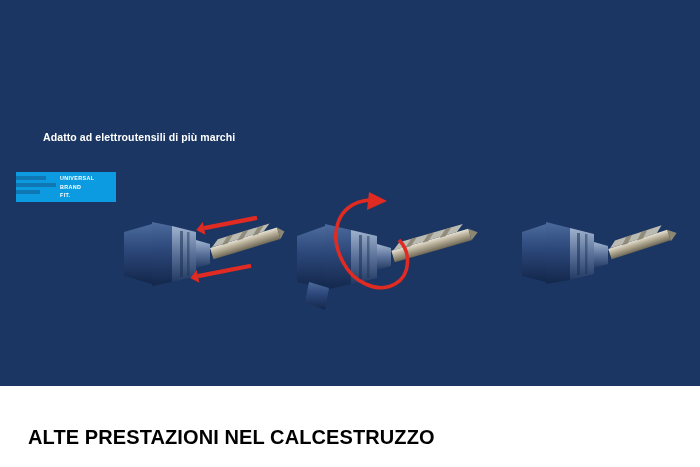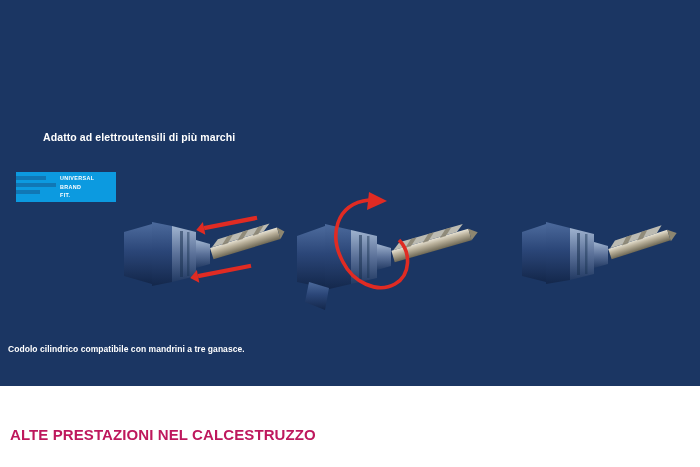--- a/index.html
+++ b/index.html
@@ -109,24 +109,24 @@
   .bottom {
     position: absolute;
     left: 0;
     top: 386px;
     width: 700px;
     height: 81px;
     background: #ffffff;
   }
   .bottom-headline {
     position: absolute;
-    left: 10px;
+    left: 28px;
     top: 40px;
-    color: #be185d;
-    font-size: 15px;
+    color: #000000;
+    font-size: 20px;
     font-weight: bold;
     letter-spacing: 0.1px;
     text-transform: uppercase;
   }
 </style>
 </head>
 <body>
 
 <div class="page">
 
@@ -270,20 +270,19 @@
         <g transform="rotate(-18 92 84)">
           <rect x="90" y="78" width="62" height="11" fill="url(#g3bit)"></rect>
           <path d="M92 78 L99 72 L148 72 L141 78 Z" fill="#d8d2c0" opacity="0.85"></path>
           <path d="M104 79 L111 72 L117 72 L110 79 Z" fill="#7d7663" opacity="0.7"></path>
           <path d="M120 79 L127 72 L133 72 L126 79 Z" fill="#7d7663" opacity="0.7"></path>
           <path d="M152 78 L160 84 L152 90 Z" fill="#8d8670"></path>
         </g>
       </svg>
     </div>
 
-    <div class="hero-caption">Codolo cilindrico compatibile con mandrini a tre ganasce.</div>
   </div>
 
   <div class="bottom">
     <div class="bottom-headline">ALTE PRESTAZIONI NEL CALCESTRUZZO</div>
   </div>
 
 </div>
 
 </body></html>

